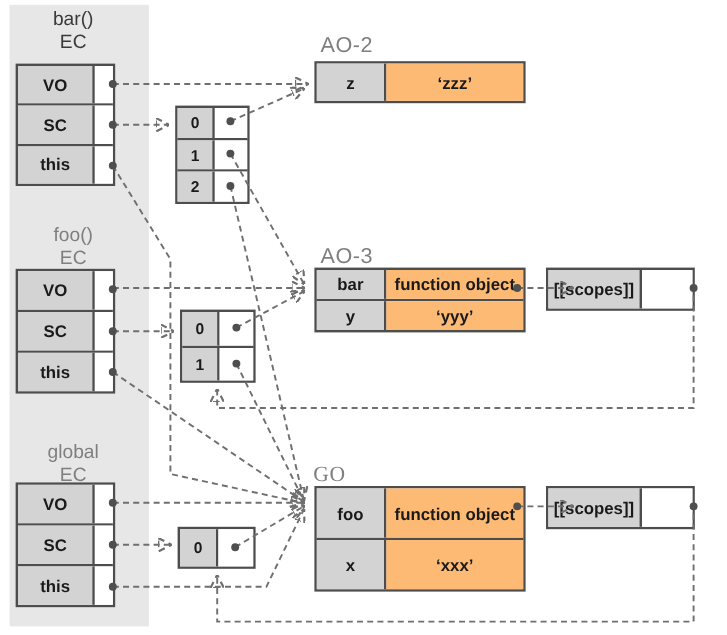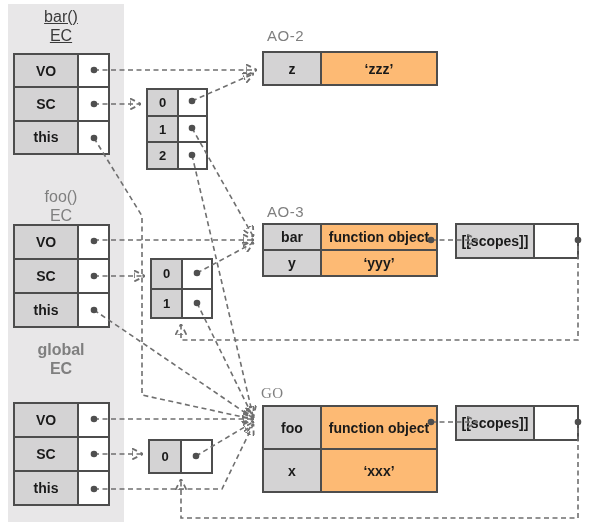--- a/index.html
+++ b/index.html
@@ -15,41 +15,41 @@
     position:relative;width:606px;height:529px;background:#fff;overflow:hidden;
     font-family:"Liberation Sans",sans-serif;color:#1a1a1a;
   }
   .panel{position:absolute;left:8px;top:4px;width:116px;height:518px;background:var(--panel);}
   .box{position:absolute;border:2px solid var(--border);background:#fff;box-sizing:border-box;display:flex;flex-direction:column;}
   .row{flex:1;display:flex;border-bottom:2px solid var(--border);min-height:0;}
   .row:last-child{border-bottom:none;}
   .key{background:var(--cell);border-right:2px solid var(--border);display:flex;align-items:center;justify-content:center;font-weight:bold;font-size:14px;box-sizing:border-box;}
   .val{flex:1;display:flex;align-items:center;justify-content:center;font-weight:bold;font-size:14px;background:#fdba74;}
   .dotcell{flex:1;background:#fff;}
-  .ec{left:13px;width:97px;}
+  .ec{left:13px;width:83px;}
   .ec .key{width:64px;}
   .chain .key{font-size:13px;}
   .obj{left:262px;width:176px;}
   .obj .key{width:58px;}
   .scopes{left:455px;width:124px;height:36px;}
   .scopes .key{width:78px;font-size:14px;}
   .ec-heading{position:absolute;left:6px;width:110px;text-align:center;font-size:16px;line-height:19px;color:var(--muted);}
   .ec-heading.active{color:var(--dark);}
-  .obj-heading{position:absolute;font-size:15px;color:var(--muted);letter-spacing:.5px;}
+  .obj-heading{position:absolute;font-size:18px;color:var(--muted);letter-spacing:.5px;}
   svg.overlay{position:absolute;left:0;top:0;pointer-events:none;}
   svg.overlay path{fill:none;stroke:var(--line);stroke-width:1.6;stroke-dasharray:5 3.5;}
 </style>
 </head>
 <body>
 
 <div id="stage">
 
   <div class="panel"></div>
 
-  <div class="ec-heading active" style="top:7px;text-decoration:underline;">
+  <div class="ec-heading active" style="top:7px;">
     <div>bar()</div>
     <div>EC</div>
   </div>
   <div class="box ec" style="top:53px;height:102px;">
     <div class="row">
         <div class="key">VO</div>
         <div class="dotcell"></div>
       </div>
     <div class="row">
         <div class="key">SC</div>
@@ -73,21 +73,21 @@
     <div class="row">
         <div class="key">SC</div>
         <div class="dotcell"></div>
       </div>
     <div class="row">
         <div class="key">this</div>
         <div class="dotcell"></div>
       </div>
   </div>
 
-  <div class="ec-heading" style="top:340px;font-weight:bold;">
+  <div class="ec-heading" style="top:368px;">
     <div>global</div>
     <div>EC</div>
   </div>
   <div class="box ec" style="top:402px;height:104px;">
     <div class="row">
         <div class="key">VO</div>
         <div class="dotcell"></div>
       </div>
     <div class="row">
         <div class="key">SC</div>

